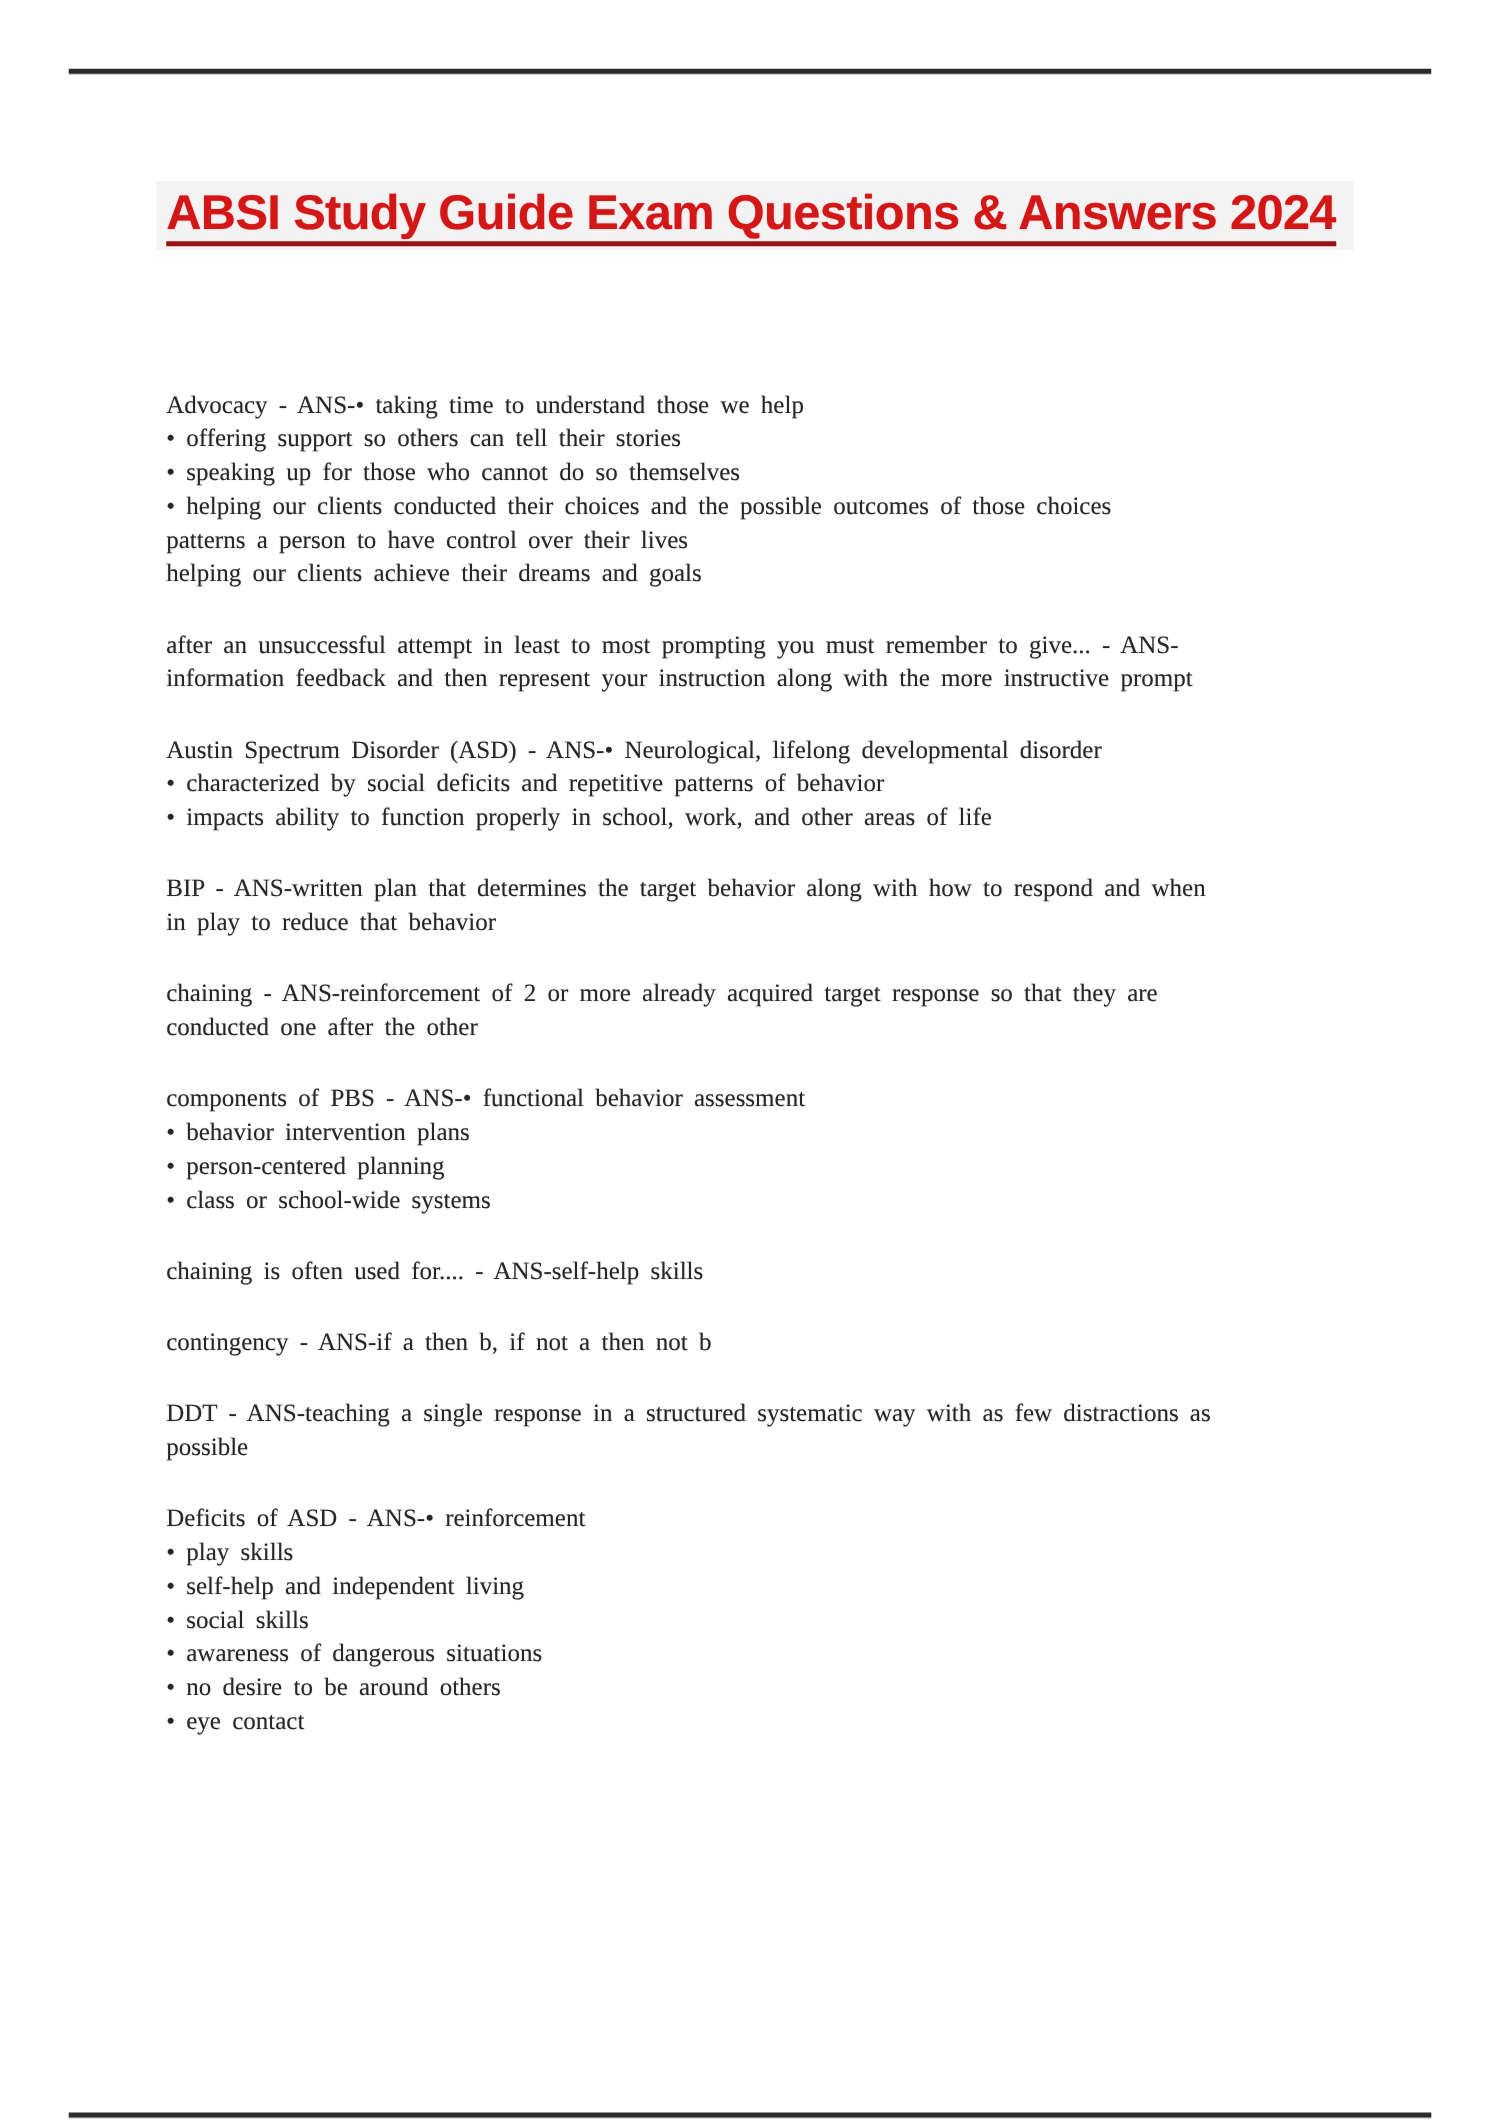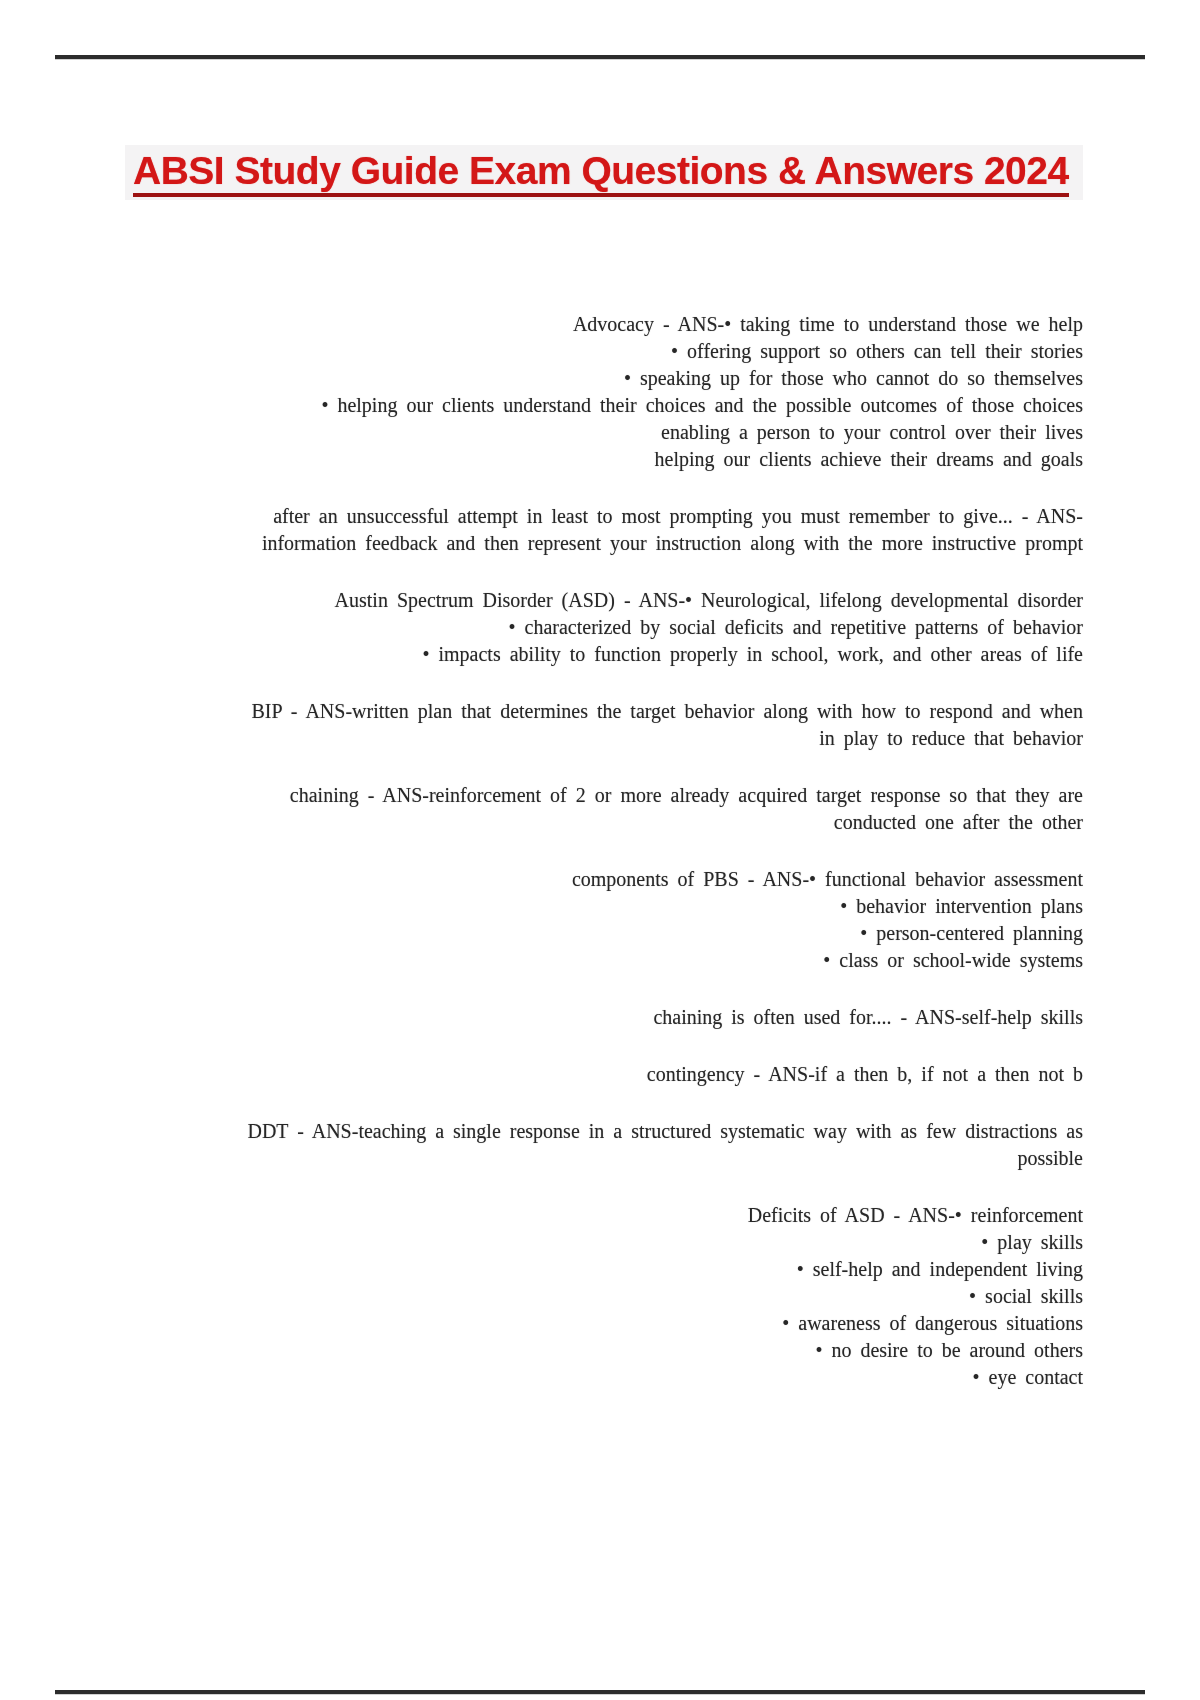--- a/index.html
+++ b/index.html
@@ -44,21 +44,20 @@
     border-bottom: 4px solid var(--underline-red, #9c1212);
     padding-bottom: 1px;
     text-shadow: 0 0 1px rgba(211,23,23,0.55);
   }
 
   .qa-list {
     position: absolute;
     left: 133px;
     top: 311px;
     width: 950px;
-    text-align: right;
   }
   .qa-block {
     margin: 0 0 30px 0;
   }
   .qa-line {
     font-size: 20px;
     line-height: 27px;
     color: var(--body-text, #272727);
     word-spacing: 4px;
     white-space: nowrap;
@@ -73,22 +72,22 @@
 
   <div class="title-band">
     <span class="title-text">ABSI Study Guide Exam Questions &amp; Answers 2024</span>
   </div>
 
   <div class="qa-list">
       <div class="qa-block">
         <div class="qa-line">Advocacy - ANS-• taking time to understand those we help</div>
         <div class="qa-line">• offering support so others can tell their stories</div>
         <div class="qa-line">• speaking up for those who cannot do so themselves</div>
-        <div class="qa-line">• helping our clients understand their choices and the possible outcomes of those choices</div>
-        <div class="qa-line">enabling a person to your control over their lives</div>
+        <div class="qa-line">• helping our clients conducted their choices and the possible outcomes of those choices</div>
+        <div class="qa-line">patterns a person to have control over their lives</div>
         <div class="qa-line">helping our clients achieve their dreams and goals</div>
       </div>
       <div class="qa-block">
         <div class="qa-line">after an unsuccessful attempt in least to most prompting you must remember to give... - ANS-</div>
         <div class="qa-line">information feedback and then represent your instruction along with the more instructive prompt</div>
       </div>
       <div class="qa-block">
         <div class="qa-line">Austin Spectrum Disorder (ASD) - ANS-• Neurological, lifelong developmental disorder</div>
         <div class="qa-line">• characterized by social deficits and repetitive patterns of behavior</div>
         <div class="qa-line">• impacts ability to function properly in school, work, and other areas of life</div>

